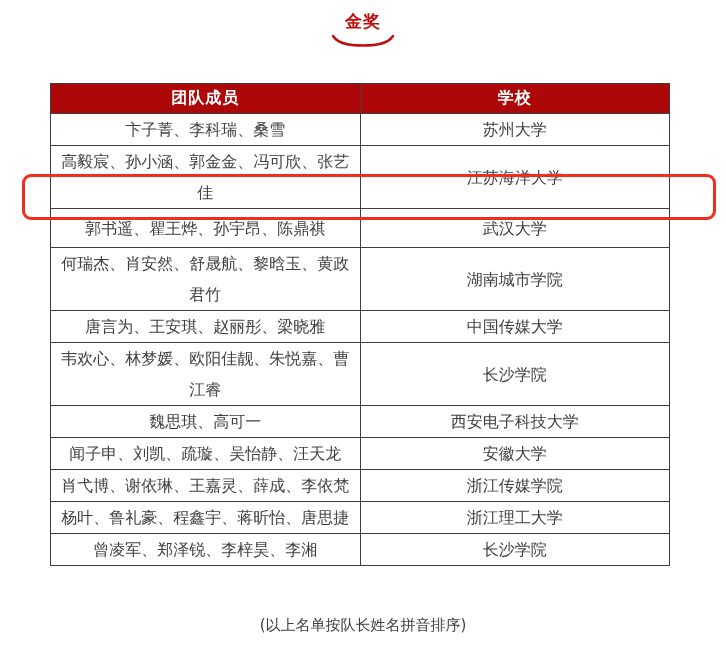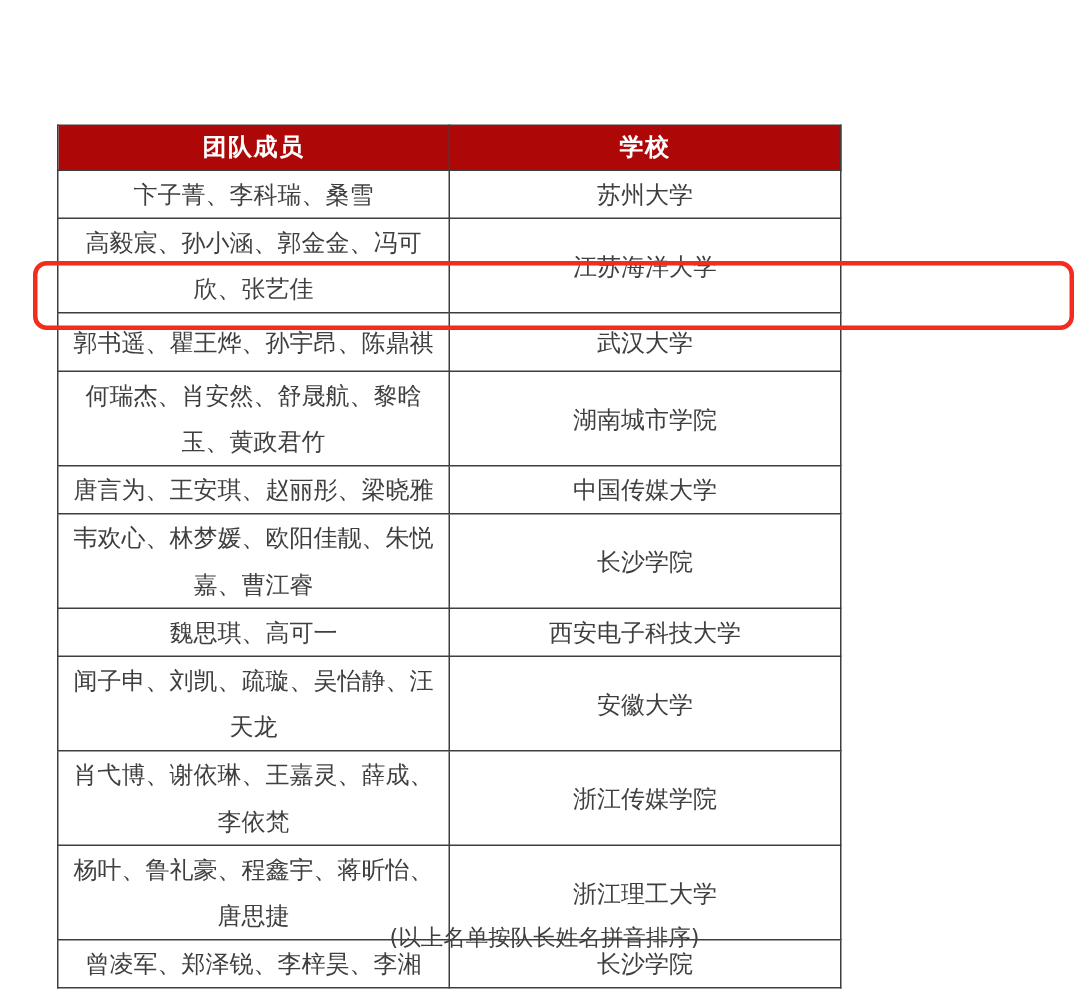--- a/index.html
+++ b/index.html
@@ -34,23 +34,23 @@
     font-size:17px;
     font-weight:bold;
     letter-spacing:1px;
   }
   .swoosh{
     display:block;
     margin:1px auto 0 auto;
   }
   table.award{
     position:absolute;
-    left:38px;
+    left:50px;
     top:83px;
-    width:523px;
+    width:620px;
     border-collapse:collapse;
     table-layout:fixed;
   }
   table.award th{
     background:var(--header-bg);
     color:#ffffff;
     font-size:16px;
     font-weight:bold;
     height:27px;
     border:1px solid var(--line);
@@ -85,20 +85,26 @@
     text-align:center;
     color:var(--text);
     font-size:15px;
   }
 </style>
 </head>
 <body>
 
 <div class="page">
 
+  <div class="title-wrap">
+    <div class="title">金奖</div>
+    <svg class="swoosh" width="66" height="13" viewBox="0 0 66 13">
+      <path d="M3 2 C 9 11.5, 25 11.5, 33 11.5 C 41 11.5, 57 11.5, 63 2" fill="none" stroke="#c20d0d" stroke-width="2.4" stroke-linecap="round"></path>
+    </svg>
+  </div>
 
   <table class="award">
     <thead>
       <tr>
         <th style="width:50%">团队成员</th>
         <th style="width:50%">学校</th>
       </tr>
     </thead>
     <tbody id="rows">
         <tr>

